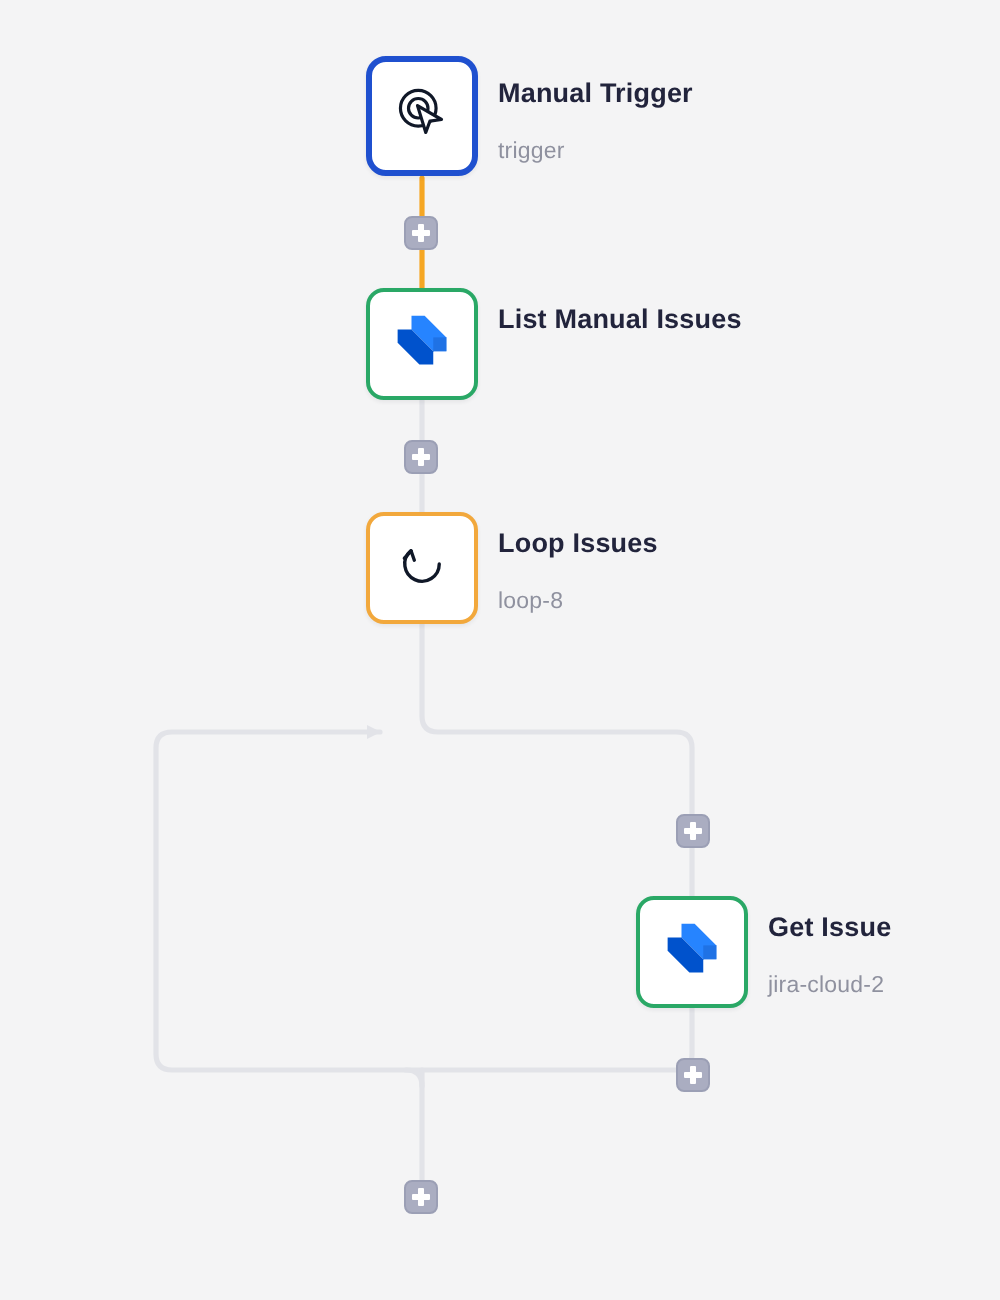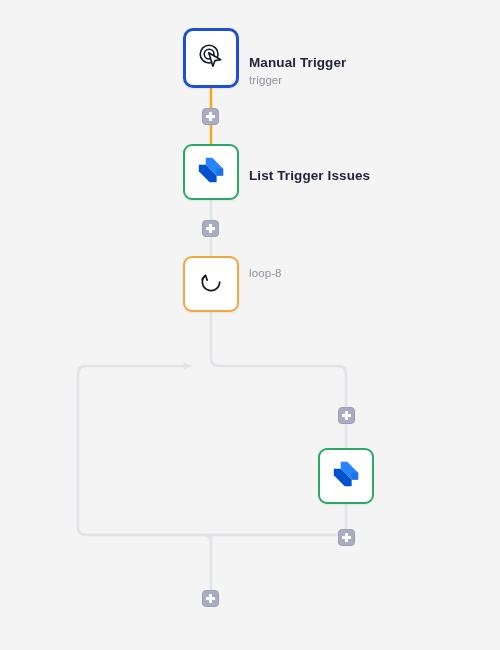--- a/index.html
+++ b/index.html
@@ -60,27 +60,26 @@
     position: absolute;
     z-index: 6;
     white-space: nowrap;
     line-height: 1.22;
   }
   .node-title {
     font-size: 13.5px;
     font-weight: bold;
     color: #22243c;
     letter-spacing: 0.1px;
-    margin-top: 16px;
   }
   .node-subtitle {
     font-size: 11.5px;
     font-weight: normal;
     color: #8f919f;
-    margin-top: 2px;
+    margin-top: 14px;
     letter-spacing: 0.1px;
   }
 
   
   .plus-btn {
     position: absolute;
     width: 17px;
     height: 17px;
     box-sizing: border-box;
     background: #aaadc1;
@@ -152,44 +151,49 @@
   <div class="node jira-node" style="left:183px; top:144px;">
     <span class="node-icon">
       <svg width="30" height="30" viewBox="0 0 32 32">
         <path d="M17.4 3.0 L29.0 14.6 L29.0 22.0 L22.0 22.0 L10.4 10.4 L10.4 3.0 Z" fill="#2684ff"></path>
         <path d="M10.4 10.4 L22.0 22.0 L22.0 29.0 L14.6 29.0 L3.0 17.4 L3.0 10.4 Z" fill="#0052cc"></path>
         <path d="M22.0 14.6 L29.0 14.6 L29.0 22.0 L22.0 22.0 Z" fill="#1f6fe0" opacity="0.85"></path>
       </svg>
     </span>
   </div>
   <div class="node-label" style="left:249px; top:152px;">
-    <div class="node-title">List Trigger Issues</div>
+    <div class="node-title">List Manual Issues</div>
   </div>
 
   <div class="node loop-node" style="left:183px; top:256px;">
     <span class="node-icon">
       <svg width="30" height="30" viewBox="0 0 32 32" fill="none" stroke="#101828" stroke-width="1.8" stroke-linecap="round">
         <path d="M25.2 16.0 A9.2 9.2 0 1 1 10.0 9.0"></path>
         <path d="M10.2 9.1 L6.6 12.9"></path>
         <path d="M10.2 9.1 L11.9 14.0"></path>
       </svg>
     </span>
   </div>
   <div class="node-label" style="left:249px; top:264px;">
+    <div class="node-title">Loop Issues</div>
     <div class="node-subtitle">loop-8</div>
   </div>
 
   <div class="node jira-node" style="left:318px; top:448px;">
     <span class="node-icon">
       <svg width="30" height="30" viewBox="0 0 32 32">
         <path d="M17.4 3.0 L29.0 14.6 L29.0 22.0 L22.0 22.0 L10.4 10.4 L10.4 3.0 Z" fill="#2684ff"></path>
         <path d="M10.4 10.4 L22.0 22.0 L22.0 29.0 L14.6 29.0 L3.0 17.4 L3.0 10.4 Z" fill="#0052cc"></path>
         <path d="M22.0 14.6 L29.0 14.6 L29.0 22.0 L22.0 22.0 Z" fill="#1f6fe0" opacity="0.85"></path>
       </svg>
     </span>
+  </div>
+  <div class="node-label" style="left:384px; top:456px;">
+    <div class="node-title">Get Issue</div>
+    <div class="node-subtitle">jira-cloud-2</div>
   </div>
 
   <div class="plus-btn" style="left:202px; top:108px;"></div>
   <div class="plus-btn" style="left:202px; top:220px;"></div>
   <div class="plus-btn" style="left:338px; top:407px;"></div>
   <div class="plus-btn" style="left:338px; top:529px;"></div>
   <div class="plus-btn" style="left:202px; top:590px;"></div>
 
 </div>
 

